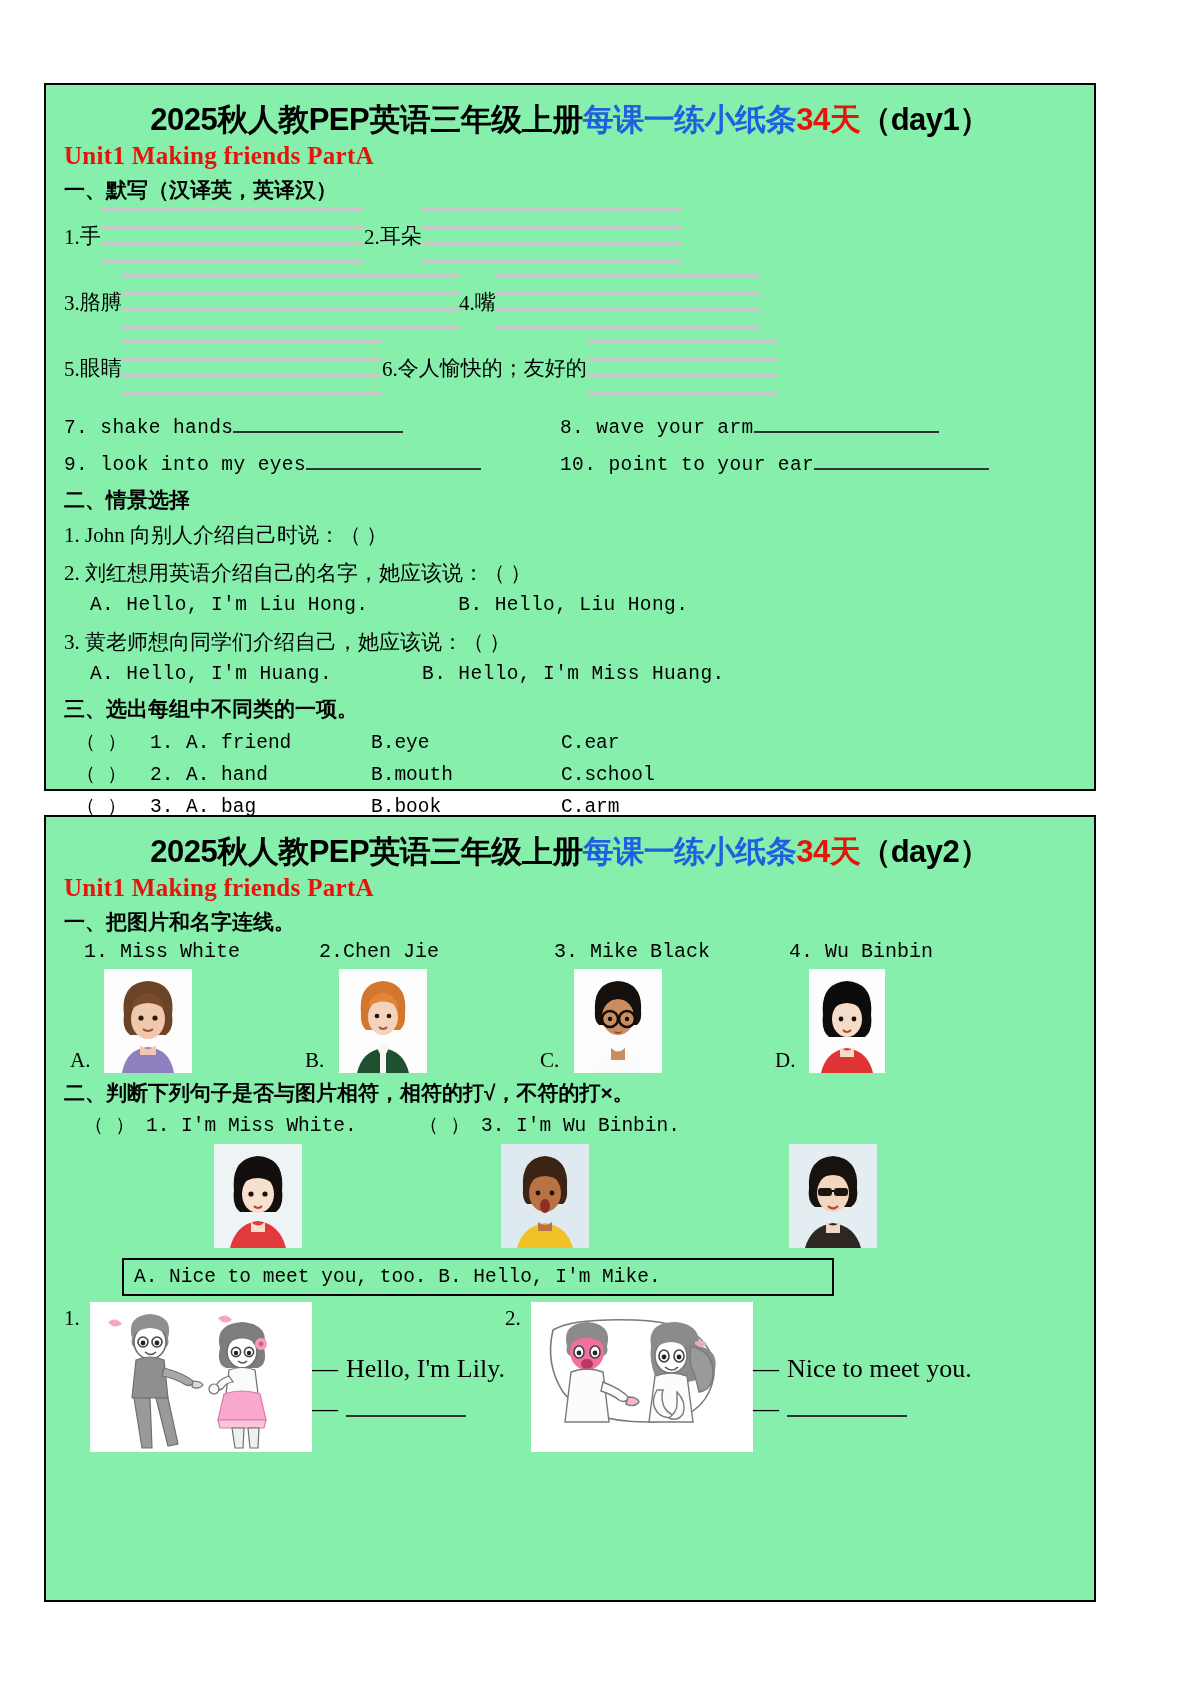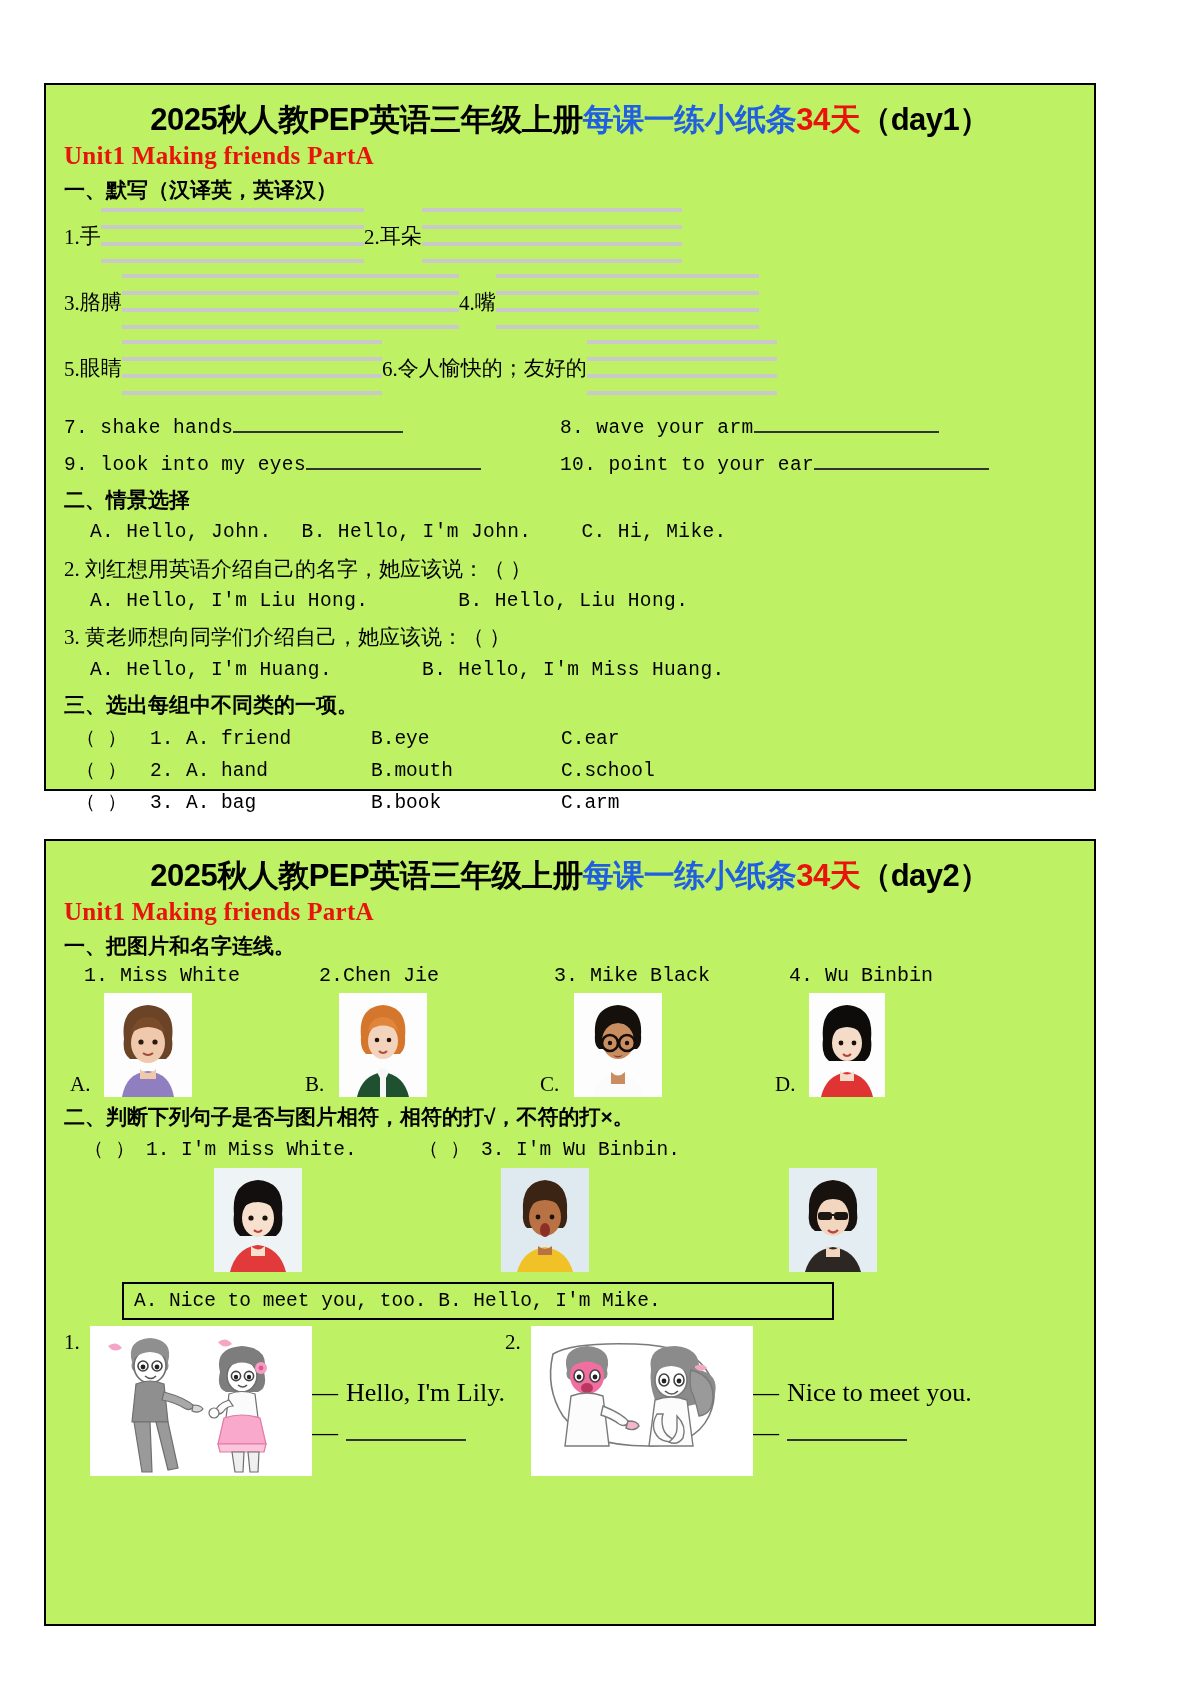--- a/index.html
+++ b/index.html
@@ -19,25 +19,25 @@
     position: absolute;
     left: 0; top: 0;
     width: 1191px;
     height: 1684px;
   }
 
   
   .card {
     position: absolute;
     border: 2px solid #000;
-    background: #bef264;
+    background: #86efac;
     box-sizing: border-box;
   }
   #card-day1 { left: 44px; top: 83px;  width: 1052px; height: 708px; }
-  #card-day2 { left: 44px; top: 839px; width: 1052px; height: 787px; }
+  #card-day2 { left: 44px; top: 815px; width: 1052px; height: 787px; }
 
   .card-inner { padding: 10px 18px 0 18px; }
 
   
   .title-main {
     text-align: center;
     font-family: "Liberation Sans", "DejaVu Sans", sans-serif;
     font-weight: bold;
     font-size: 31px;
     letter-spacing: -0.5px;
@@ -343,23 +343,21 @@
           <span>look into my eyes</span><span class="blank b-175"></span>
         </div>
         <div class="row en">
           <span>10.</span>
           <span>point to your ear</span><span class="blank b-175"></span>
         </div>
       </div>
 
       <div class="sec-head">二、情景选择</div>
 
-      <div class="row en opt-line">
-        <span>A. Hello, John.</span><span class="opt-sp sp-30"></span><span>B. Hello, I'm John.</span><span class="opt-sp sp-50"></span><span>C. Hi, Mike.</span>
-      </div>
+      <div class="row cn q-line">1. John 向别人介绍自己时说：（        ）</div>
 
       <div class="row cn q-line">2. 刘红想用英语介绍自己的名字，她应该说：（        ）</div>
       <div class="row en opt-line">
         <span>A. Hello, I'm Liu Hong.</span><span class="opt-sp sp-90"></span><span>B. Hello, Liu Hong.</span>
       </div>
 
       <div class="row cn q-line">3. 黄老师想向同学们介绍自己，她应该说：（        ）</div>
       <div class="row en opt-line">
         <span>A. Hello, I'm Huang.</span><span class="opt-sp sp-90"></span><span>B. Hello, I'm Miss Huang.</span>
       </div>

